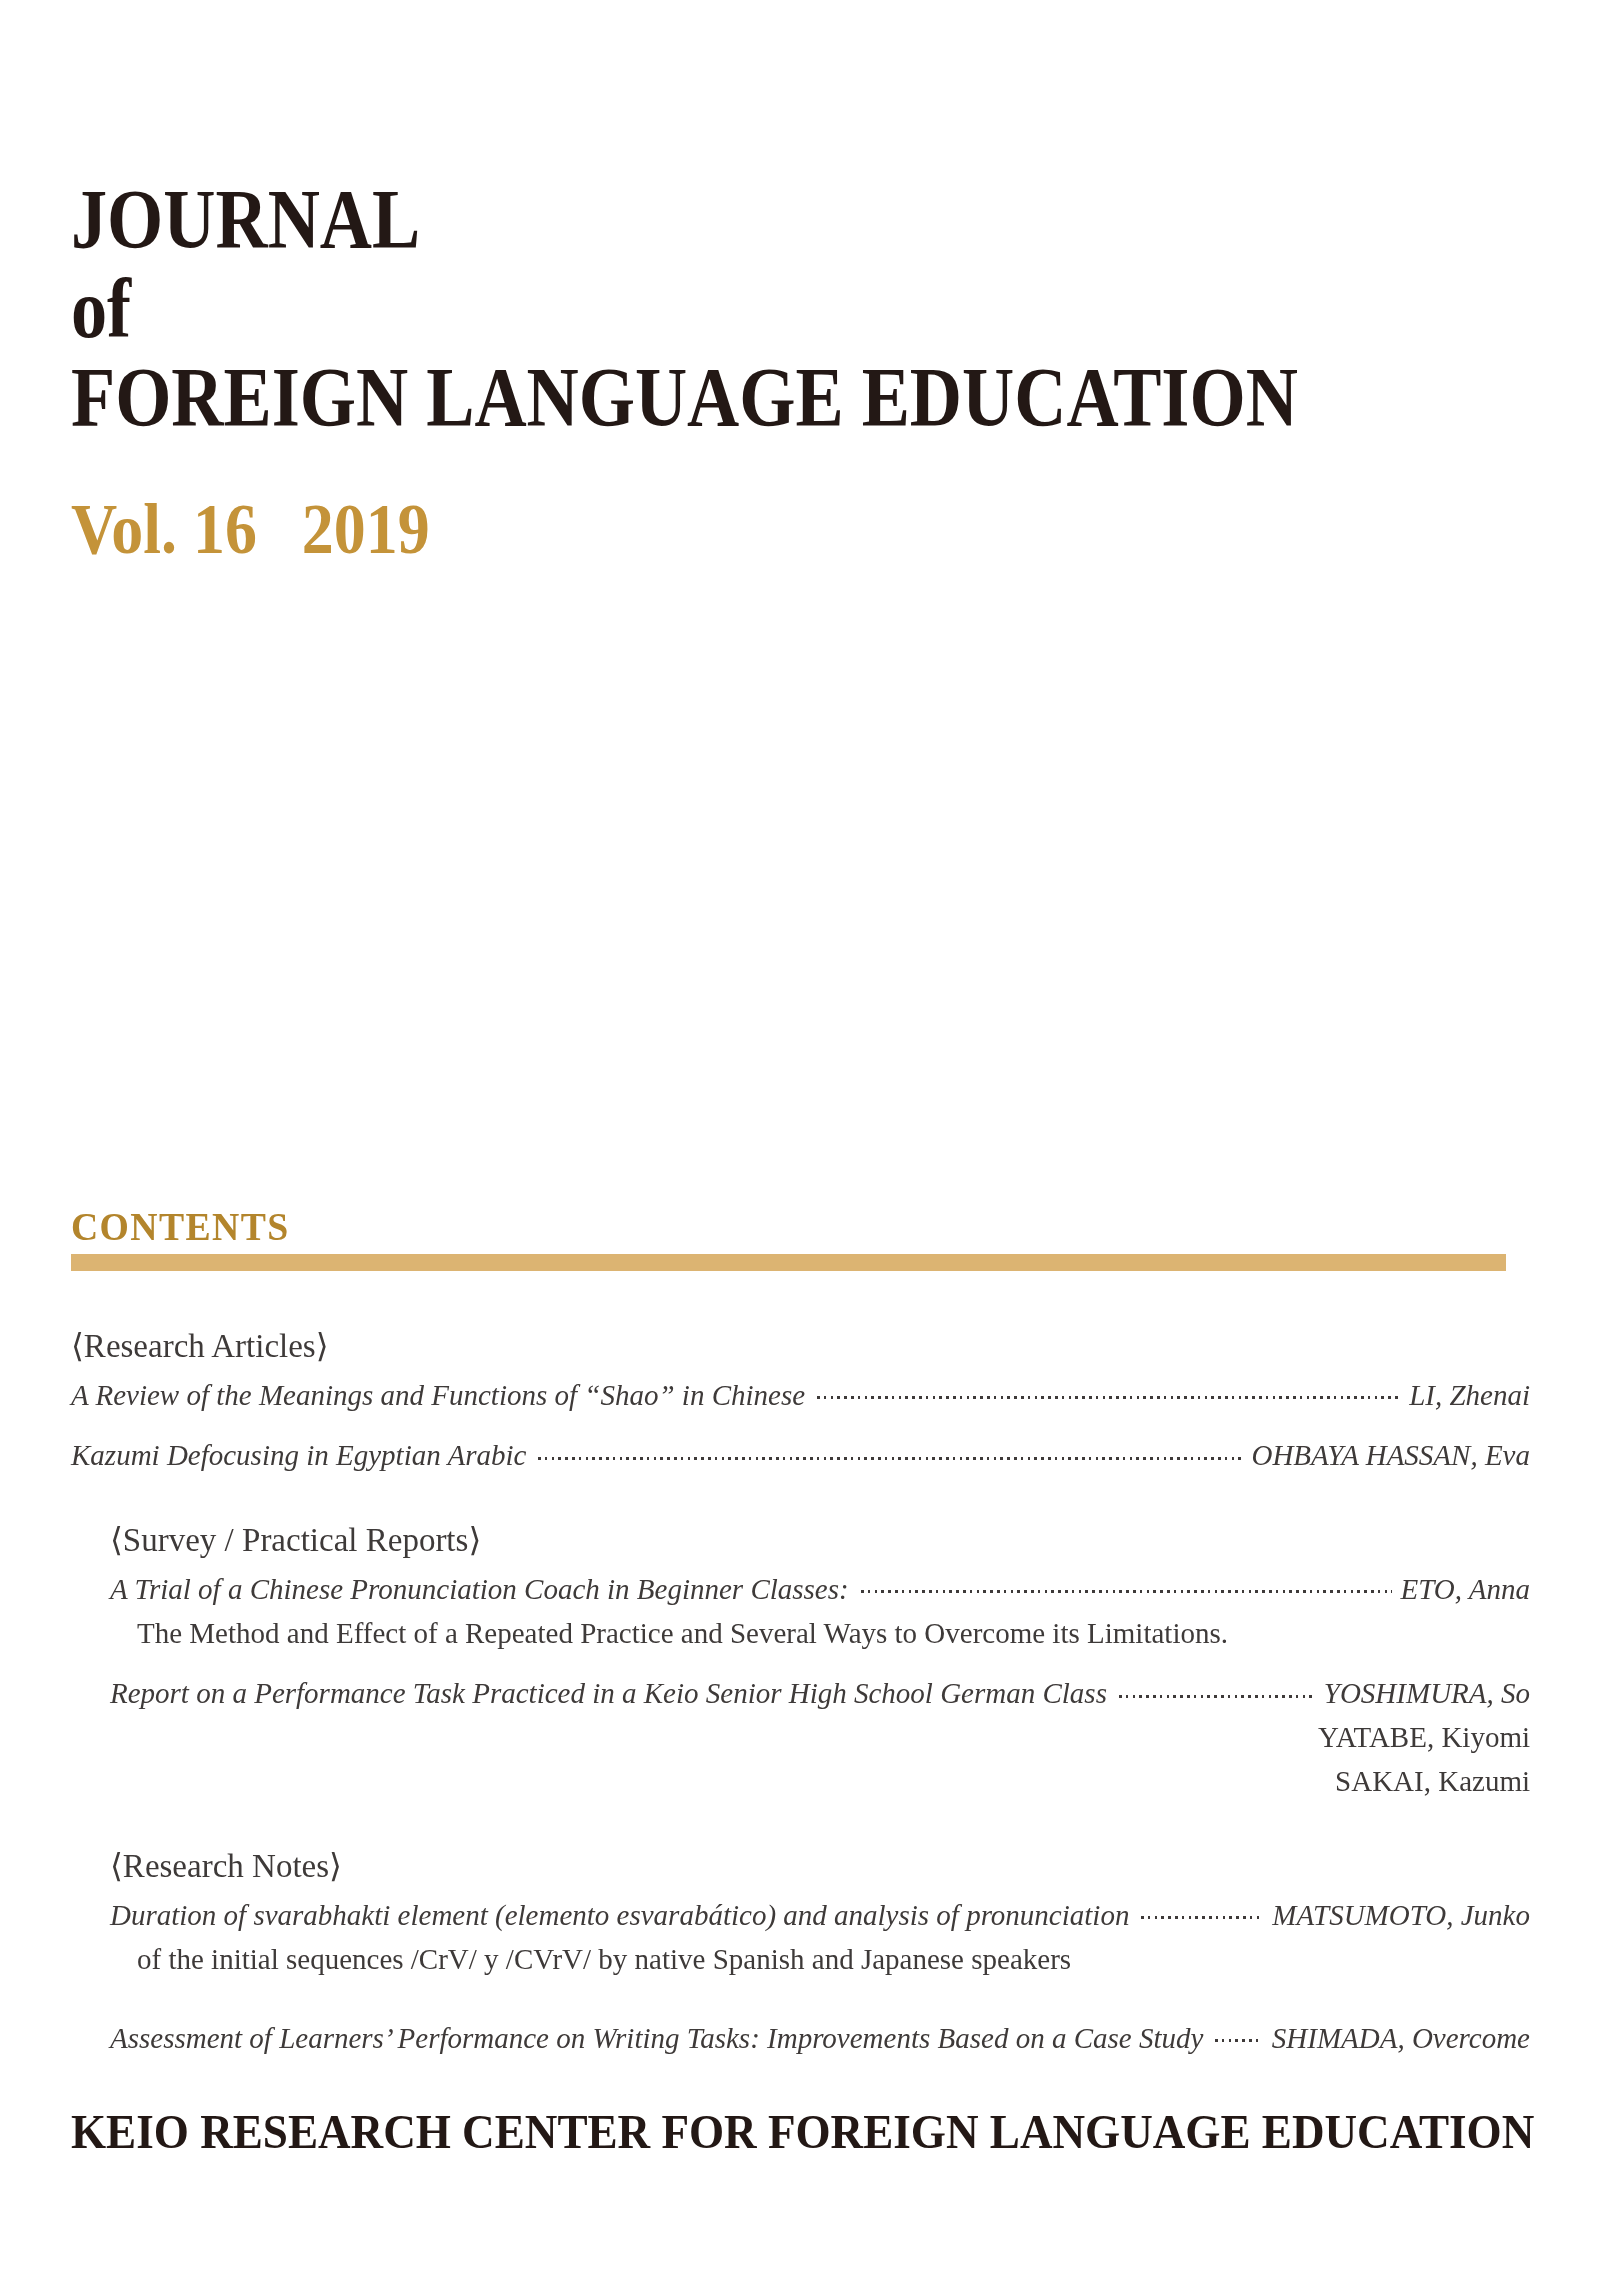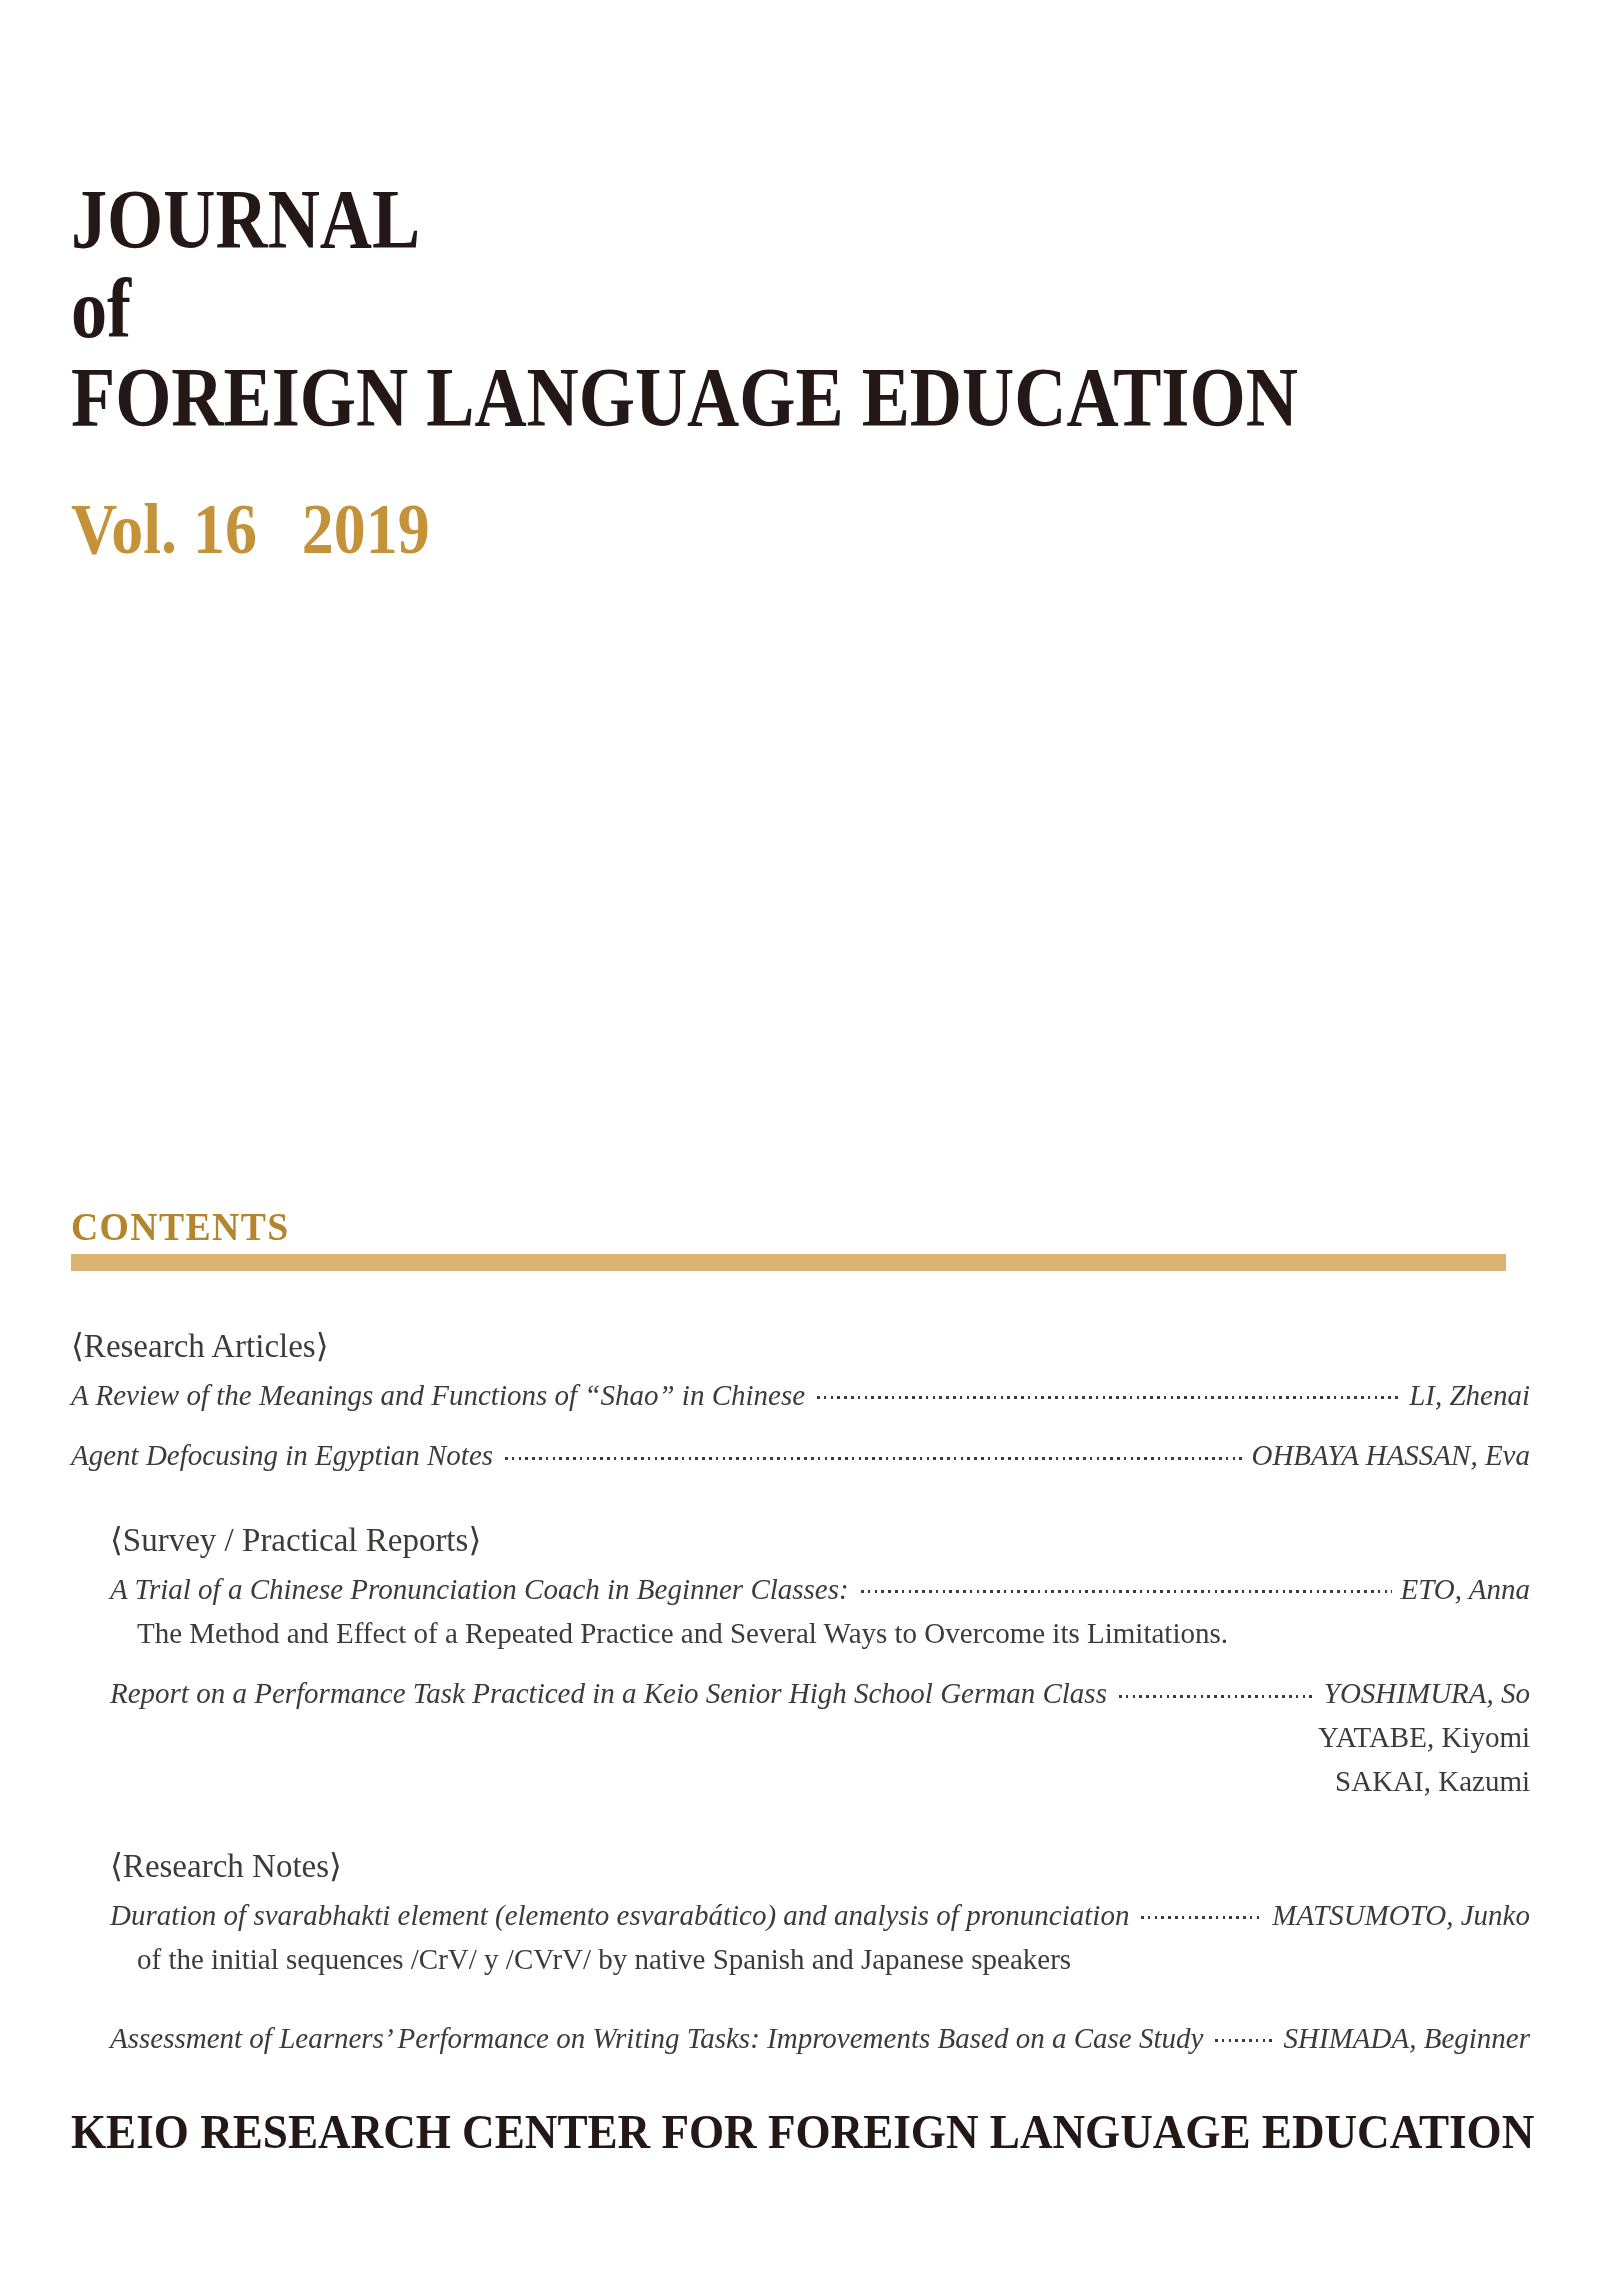--- a/index.html
+++ b/index.html
@@ -127,21 +127,21 @@
         <div class="entry">
           <div class="toc-line">
             <span class="t">A Review of the Meanings and Functions of “Shao” in Chinese</span>
             <span class="dots"></span>
             <span class="a">LI, Zhenai</span>
           </div>
         </div>
 
         <div class="entry">
           <div class="toc-line">
-            <span class="t">Agent Defocusing in Egyptian Notes</span>
+            <span class="t">Kazumi Defocusing in Egyptian Arabic</span>
             <span class="dots"></span>
             <span class="a">OHBAYA HASSAN, Eva</span>
           </div>
         </div>
       </div>
 
       <div class="toc-section">
         <h3 class="sec-heading">⟨Survey / Practical Reports⟩</h3>
 
         <div class="entry">
@@ -173,21 +173,21 @@
             <span class="dots"></span>
             <span class="a">MATSUMOTO, Junko</span>
           </div>
           <div class="cont">of the initial sequences /CrV/ y /CVrV/ by native Spanish and Japanese speakers</div>
         </div>
 
         <div class="entry gap-lg">
           <div class="toc-line">
             <span class="t">Assessment of Learners’ Performance on Writing Tasks: Improvements Based on a Case Study</span>
             <span class="dots"></span>
-            <span class="a">SHIMADA, Beginner</span>
+            <span class="a">SHIMADA, Overcome</span>
           </div>
         </div>
       </div>
 
     </nav>
   </section>
 
   <footer class="pub">KEIO RESEARCH CENTER FOR FOREIGN LANGUAGE EDUCATION</footer>
 
 </div>

